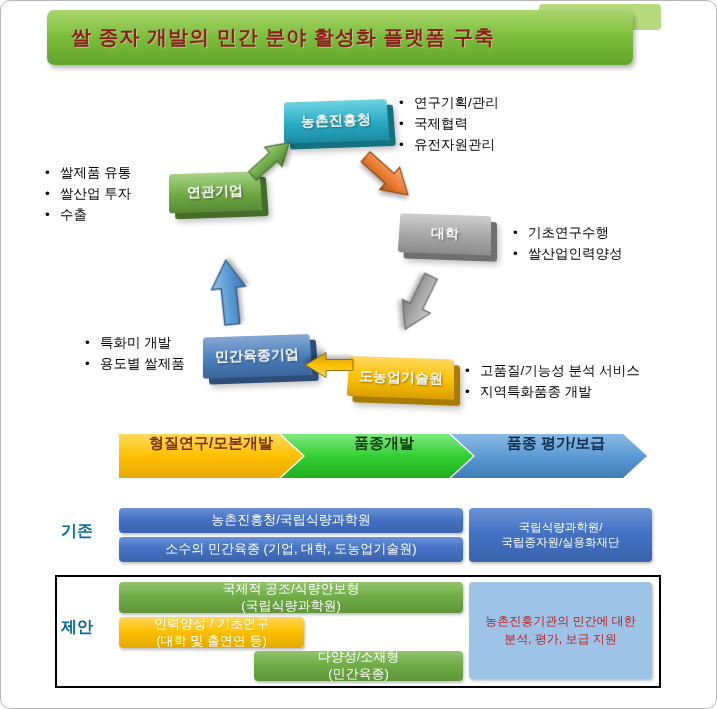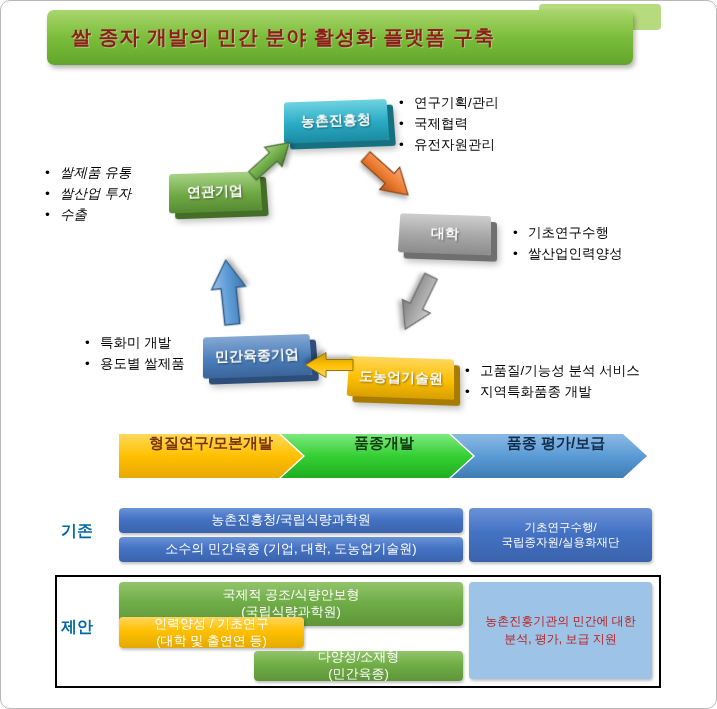--- a/index.html
+++ b/index.html
@@ -26,21 +26,21 @@
   .arrow-2{left:356px;top:158px;transform:rotate(42deg);}
   .arrow-3{left:386px;top:284px;transform:rotate(116deg);}
   .arrow-4{left:303px;top:349px;transform:rotate(180deg);}
   .arrow-5{left:192px;top:272px;transform:rotate(-96deg);}
 
   
   .notes{position:absolute;margin:0;padding:0;list-style:none;font-size:13.5px;color:#000;line-height:1.55;}
   .notes li{position:relative;padding-left:15px;white-space:nowrap;}
   .notes li::before{content:"•";position:absolute;left:0;top:0;}
   .notes-rda{left:398px;top:92px;}
-  .notes-related{left:44px;top:162px;font-style:italic;}
+  .notes-related{left:44px;top:162px;}
   .notes-univ{left:512px;top:222px;}
   .notes-private{left:84px;top:332px;}
   .notes-provincial{left:464px;top:360px;}
 
   
   .chev{position:absolute;top:433px;height:44px;display:flex;align-items:flex-start;justify-content:center;font-weight:bold;font-size:15px;white-space:nowrap;}
   .chev1{left:118px;width:184px;color:#7a3305;background:linear-gradient(180deg,#ffd95c,#ffc000 50%,#e8a800);clip-path:polygon(0 0,calc(100% - 24px) 0,100% 50%,calc(100% - 24px) 100%,0 100%);}
   .chev2{left:280px;width:192px;color:#103a10;padding-left:14px;box-sizing:border-box;background:linear-gradient(180deg,#7ee87e,#35cf35 50%,#1fae1f);clip-path:polygon(0 0,calc(100% - 24px) 0,100% 50%,calc(100% - 24px) 100%,0 100%,24px 50%);}
   .chev3{left:450px;width:196px;color:#0f2c4a;padding-left:14px;box-sizing:border-box;background:linear-gradient(180deg,#8cb9e4,#5b9bd5 50%,#3f7cb6);clip-path:polygon(0 0,calc(100% - 24px) 0,100% 50%,calc(100% - 24px) 100%,0 100%,24px 50%);}
 
@@ -50,21 +50,21 @@
   .label-proposal{left:60px;top:616px;}
   .bar{position:absolute;border-radius:4px;color:#fff;display:flex;flex-direction:column;align-items:center;justify-content:center;text-align:center;font-size:13px;line-height:1.3;box-shadow:1px 2px 3px rgba(0,0,0,.25);}
   .bar-blue{background:linear-gradient(180deg,#6b92d6,#4472c4 45%,#3a63ab);}
   .bar-green{background:linear-gradient(180deg,#93c46c,#70ad47 45%,#5e9539);}
   .bar-yellow{background:linear-gradient(180deg,#ffd65e,#ffc000 45%,#e3a900);}
   .bar-lightblue{background:#9dc3e6;color:#b91c1c;font-size:12px;line-height:1.45;}
   .bar-e1{left:118px;top:507px;width:344px;height:25px;}
   .bar-e2{left:118px;top:536px;width:344px;height:25px;}
   .box-e-right{left:468px;top:507px;width:183px;height:54px;font-size:11.5px;}
   .proposal-frame{position:absolute;left:54px;top:574px;width:606px;height:113px;border:2px solid #000;box-sizing:border-box;}
-  .bar-p-green1{left:118px;top:581px;width:344px;height:44px;}
+  .bar-p-green1{left:118px;top:581px;width:344px;height:31px;}
   .bar-p-yellow{left:118px;top:616px;width:185px;height:31px;}
   .bar-p-green2{left:253px;top:650px;width:209px;height:30px;}
   .box-p-right{left:468px;top:581px;width:183px;height:97px;}
 </style>
 </head>
 <body>
 
 <div class="canvas">
 
   <div class="header-accent"></div>
@@ -183,21 +183,21 @@
   </div>
 
   <div class="row-label label-existing">기존</div>
   <div class="bar bar-blue bar-e1">
     <span>농촌진흥청/국립식량과학원</span>
   </div>
   <div class="bar bar-blue bar-e2">
     <span>소수의 민간육종 (기업, 대학, 도농업기술원)</span>
   </div>
   <div class="bar bar-blue box-e-right">
-    <span>기초연구수행/</span>
+    <span>국립식량과학원/</span>
     <span>국립종자원/실용화재단</span>
   </div>
 
   <div class="proposal-frame"></div>
   <div class="row-label label-proposal">제안</div>
   <div class="bar bar-green bar-p-green1">
     <span>국제적 공조/식량안보형</span>
     <span>(국립식량과학원)</span>
   </div>
   <div class="bar bar-yellow bar-p-yellow">

